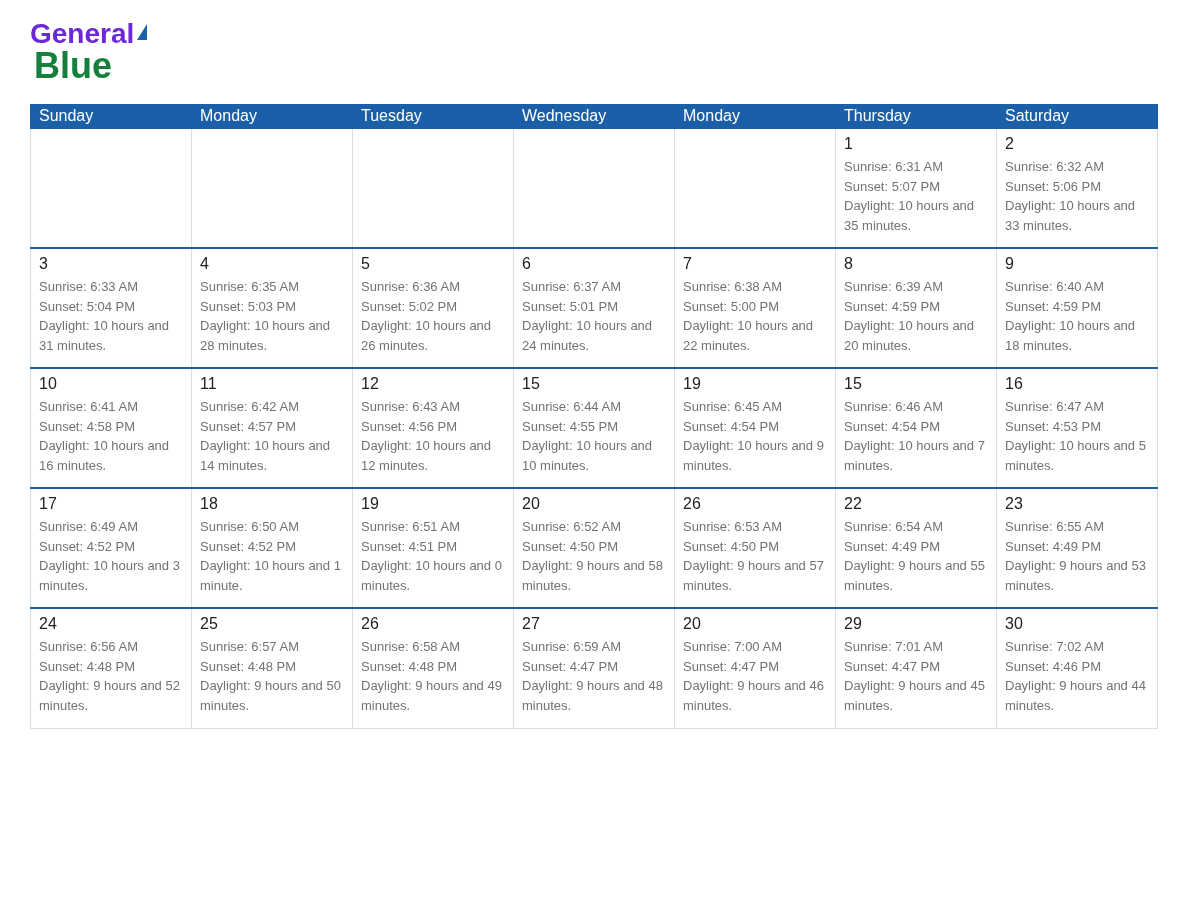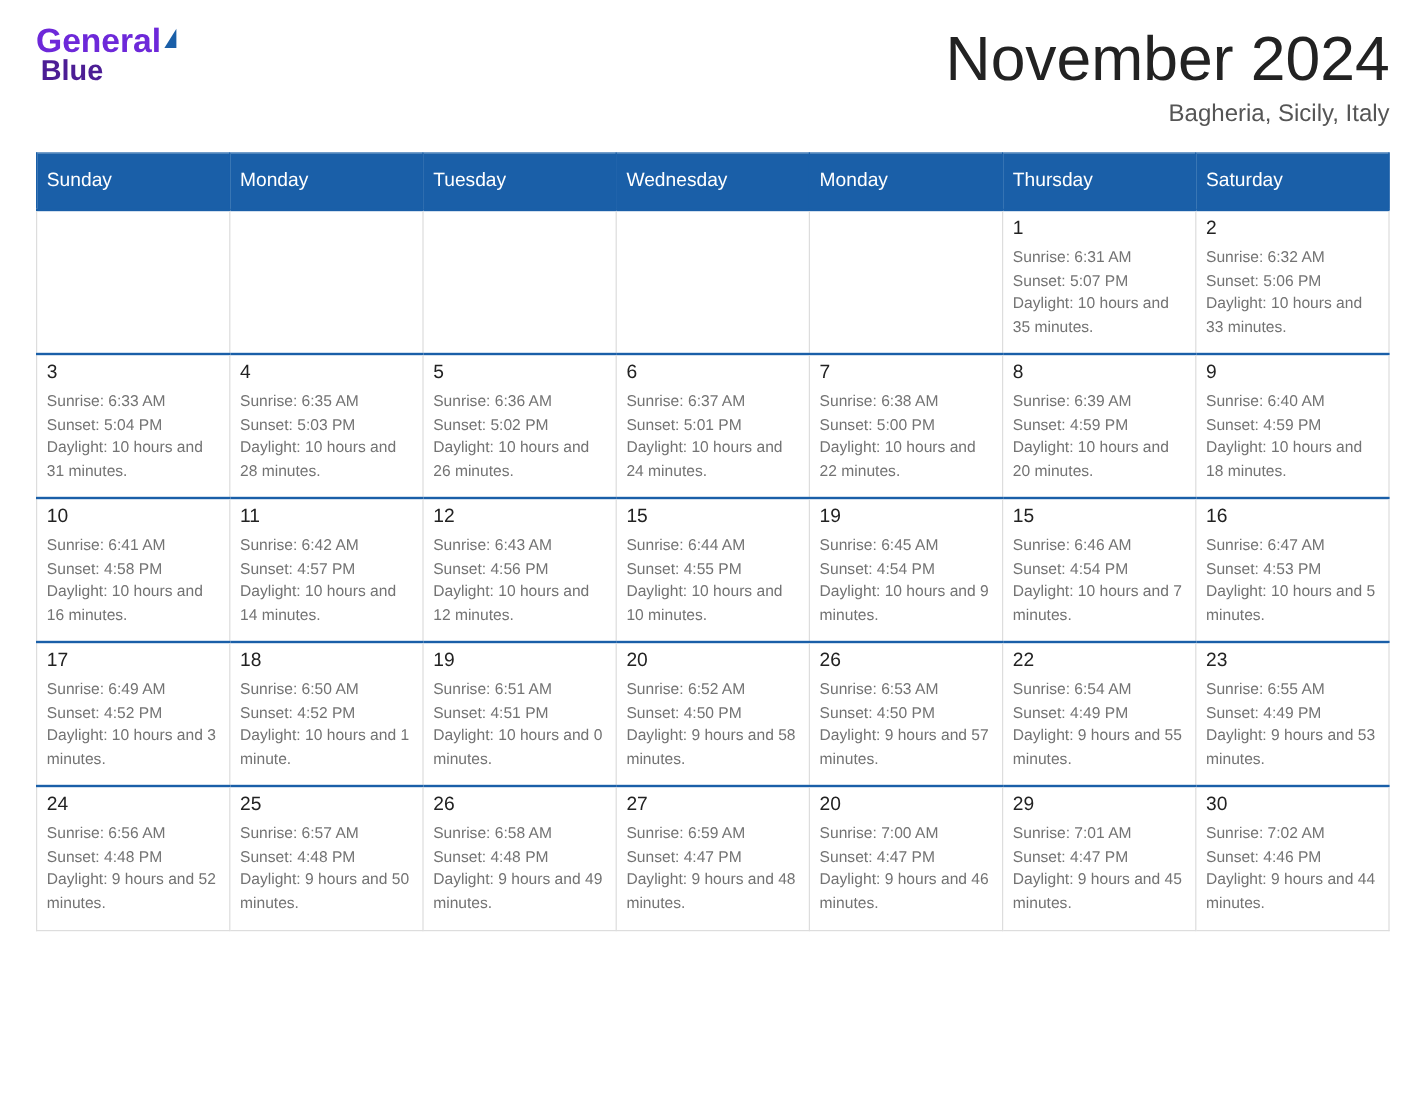--- a/index.html
+++ b/index.html
@@ -37,21 +37,21 @@
       margin-top: 4px;
     }
     .calendar {
       width: 100%;
       border-collapse: collapse;
       table-layout: fixed;
     }
     .calendar th {
       background: #1a5fa8;
       color: #fff;
-      padding: 14px 8px;
+      padding: 2px 8px;
       font-size: 16px;
       font-weight: normal;
       text-align: left;
       border: 1px solid #1a5fa8;
     }
     .calendar td {
       border: 1px solid #ccc;
       vertical-align: top;
       padding: 6px 8px;
       height: 120px;
@@ -82,26 +82,22 @@
 </head>
 <body>
 
 <div class="header">
   <div class="logo-container">
     <div class="logo-line1">
       <span style="font-size:28px;font-weight:bold;color:#6d28d9;text-align:center;">General</span>
       <span style="display:inline-block;width:0;height:0;border-left:10px solid transparent;border-right:0px solid transparent;border-bottom:16px solid #1a5fa8;margin-left:3px;margin-bottom:4px;"></span>
     </div>
     <div>
-      <span style="font-size:24px;font-weight:bold;color:#4c1d95;margin-left:4px;">Blue</span>
+      <span style="font-size:36px;font-weight:bold;color:#15803d;margin-left:4px;">Blue</span>
     </div>
-  </div>
-  <div class="title-block">
-    <div class="month-title">November 2024</div>
-    <div class="location-subtitle">Bagheria, Sicily, Italy</div>
   </div>
 </div>
 
 <table class="calendar">
   <thead>
     <tr>
     <th>Sunday</th>
         <th>Monday</th>
         <th>Tuesday</th>
         <th>Wednesday</th>

